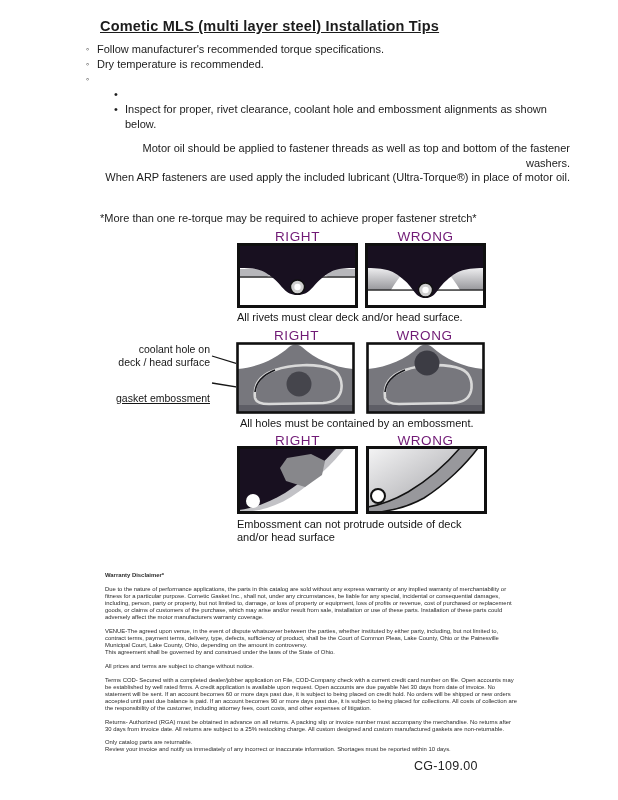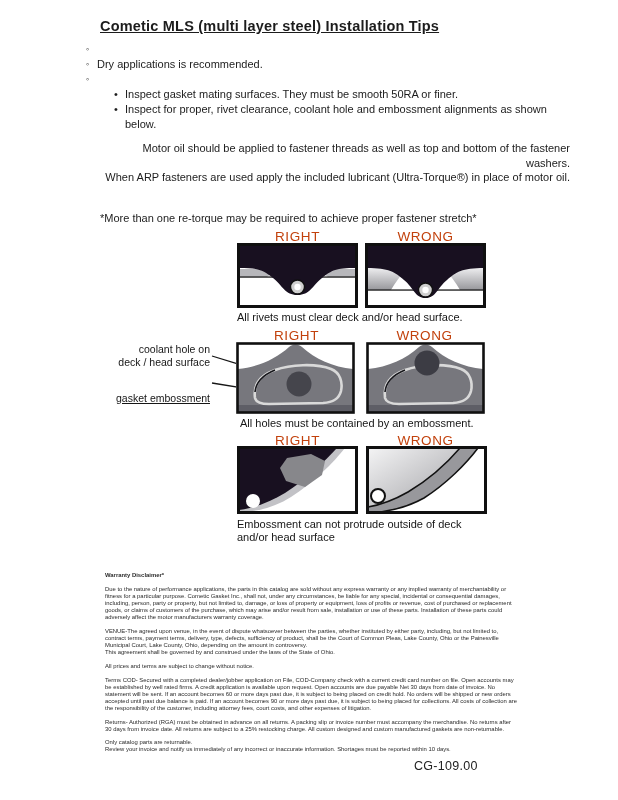--- a/index.html
+++ b/index.html
@@ -18,21 +18,21 @@
   .b.sub{margin-left:28px;}
   .b.sub .m{font-size:11px;}
   
   .diesel-h{left:100px;top:115px;font-size:12.5px;font-weight:bold;}
   .para{font-size:11px;line-height:14.5px;white-space:pre-line;}
   .diesel-p1{left:100px;top:141px;width:470px;text-align:right;}
   .diesel-p2{left:100px;top:167px;width:470px;}
   .diesel-note{left:100px;top:211px;width:470px;}
   
   .row{width:250px;}
-  .hdrs{display:flex;font-size:13.5px;letter-spacing:0.6px;color:#c2410c;}
+  .hdrs{display:flex;font-size:13.5px;letter-spacing:0.6px;color:#701a75;}
   .hdrs span{display:block;text-align:center;}
   .hdr-l{width:121px;}
   .hdr-r{width:119px;margin-left:8px;}
   .row svg{position:absolute;display:block;}
   .cap{position:absolute;font-size:11px;line-height:13px;white-space:pre-line;color:#161616;}
   .row1{left:237px;top:229px;}
   .row2{left:236px;top:328px;}
   .row3{left:237px;top:433px;}
   
   .lbl{font-size:10.5px;line-height:12.5px;text-align:right;white-space:pre-line;color:#161616;}
@@ -47,31 +47,31 @@
 </head>
 <body>
 
 <div class="page">
 
   <div class="abs title">Cometic MLS (multi layer steel) Installation Tips</div>
 
   <div class="abs bullets">
     <div class="b">
         <span class="m">◦</span>
+        <span>Follow manufacturer's recommended torque specifications.</span>
       </div>
     <div class="b">
         <span class="m">◦</span>
-        <span>Dry applications is recommended.</span>
+        <span>Dry temperature is recommended.</span>
       </div>
     <div class="b">
         <span class="m">◦</span>
       </div>
     <div class="b sub">
         <span class="m">•</span>
-        <span>Inspect gasket mating surfaces.  They must be smooth 50RA or finer.</span>
       </div>
     <div class="b sub">
         <span class="m">•</span>
         <span>Inspect for proper, rivet clearance, coolant hole and embossment alignments as shown below.</span>
       </div>
   </div>
 
   <div class="abs para diesel-p1">Motor oil should be applied to fastener threads as well as top and bottom of the fastener washers.
 When ARP fasteners are used apply the included lubricant (Ultra-Torque®) in place of motor oil.</div>
   <div class="abs para diesel-note">*More than one re-torque may be required to achieve proper fastener stretch*</div>

